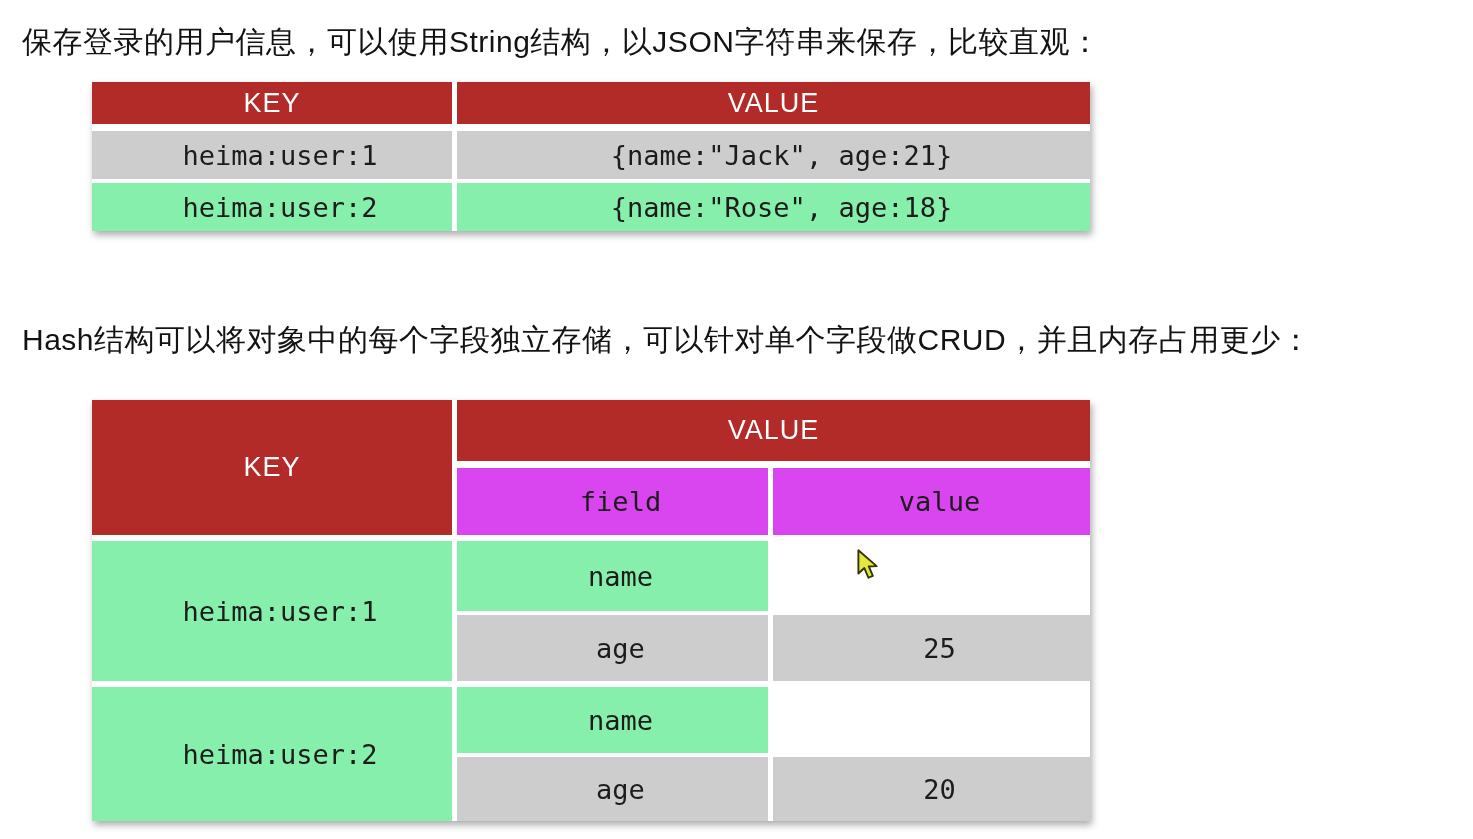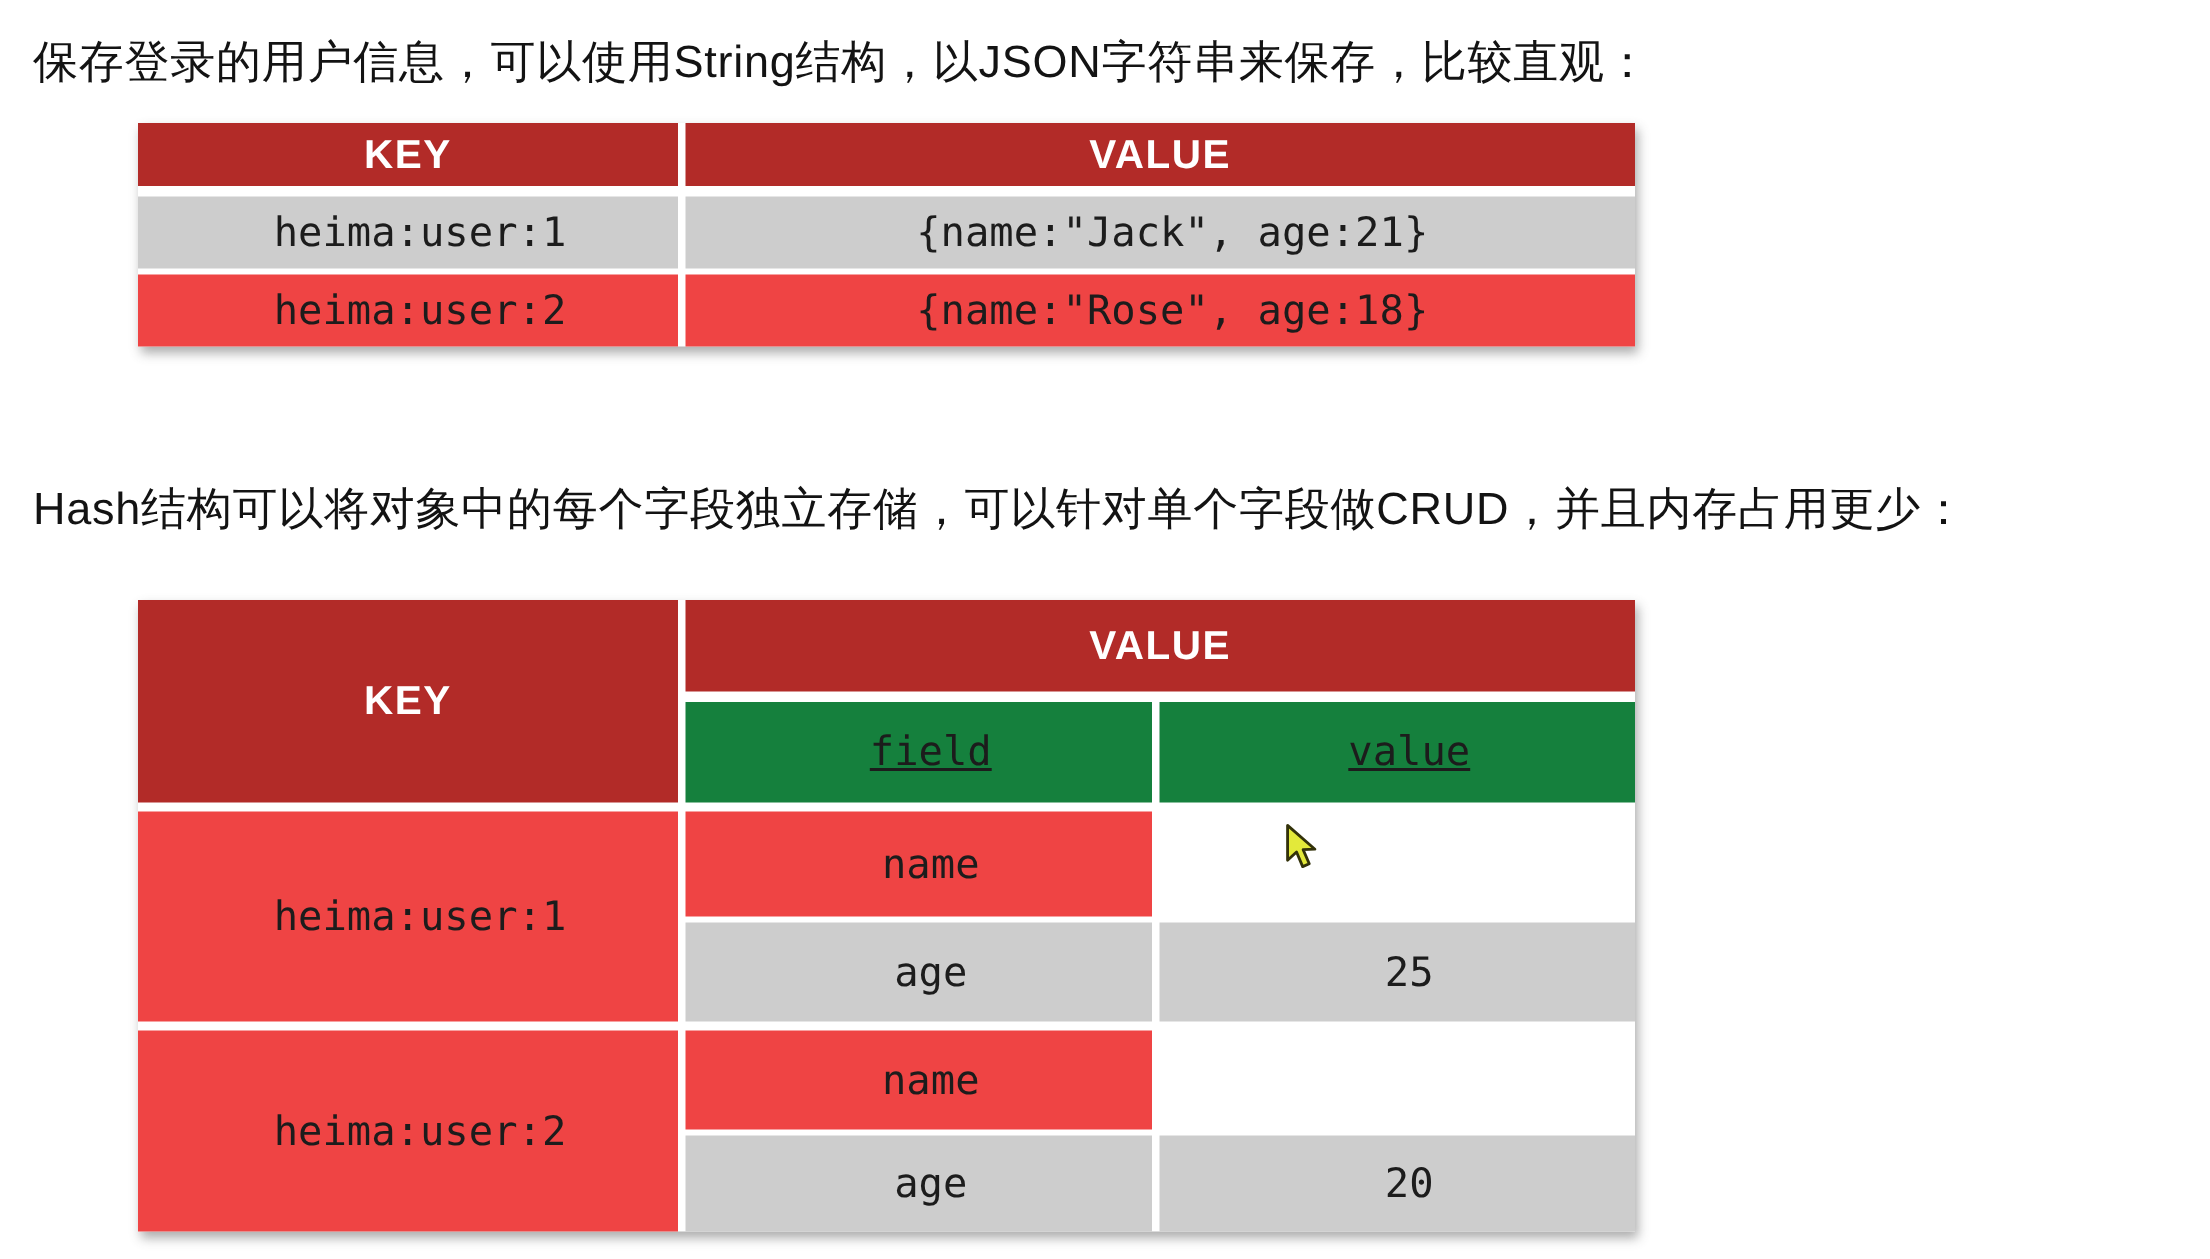--- a/index.html
+++ b/index.html
@@ -46,37 +46,36 @@
     grid-template-rows: 61px 7px 67px 6px 70px 4px 66px 6px 66px 4px 64px;
   }
   .cell {
     display: flex;
     align-items: center;
     justify-content: center;
   }
   .hdr {
     background: #b22b28;
     color: #ffffff;
-    font-weight: bold;
+    font-weight: normal;
     font-size: 27px;
     letter-spacing: 1px;
   }
   .sub {
-    background: #15803d;
+    background: #d946ef;
     color: #232323;
-    text-decoration: underline;
   }
   .mono {
     font-family: "DejaVu Sans Mono", "Liberation Mono", monospace;
     font-size: 27px;
     color: #1c1c1c;
     padding-left: 16px;
   }
   .dark  { background: #cdcdcd; }
-  .light { background: #ef4444; }
+  .light { background: #86efac; }
 
   
   .c1 { grid-column: 1; }
   .c3 { grid-column: 3; }
   .c5 { grid-column: 5; }
   .c3to6 { grid-column: 3 / 6; }
   .r1 { grid-row: 1; }
   .r1to4 { grid-row: 1 / 4; }
   .r3 { grid-row: 3; }
   .r5 { grid-row: 5; }

